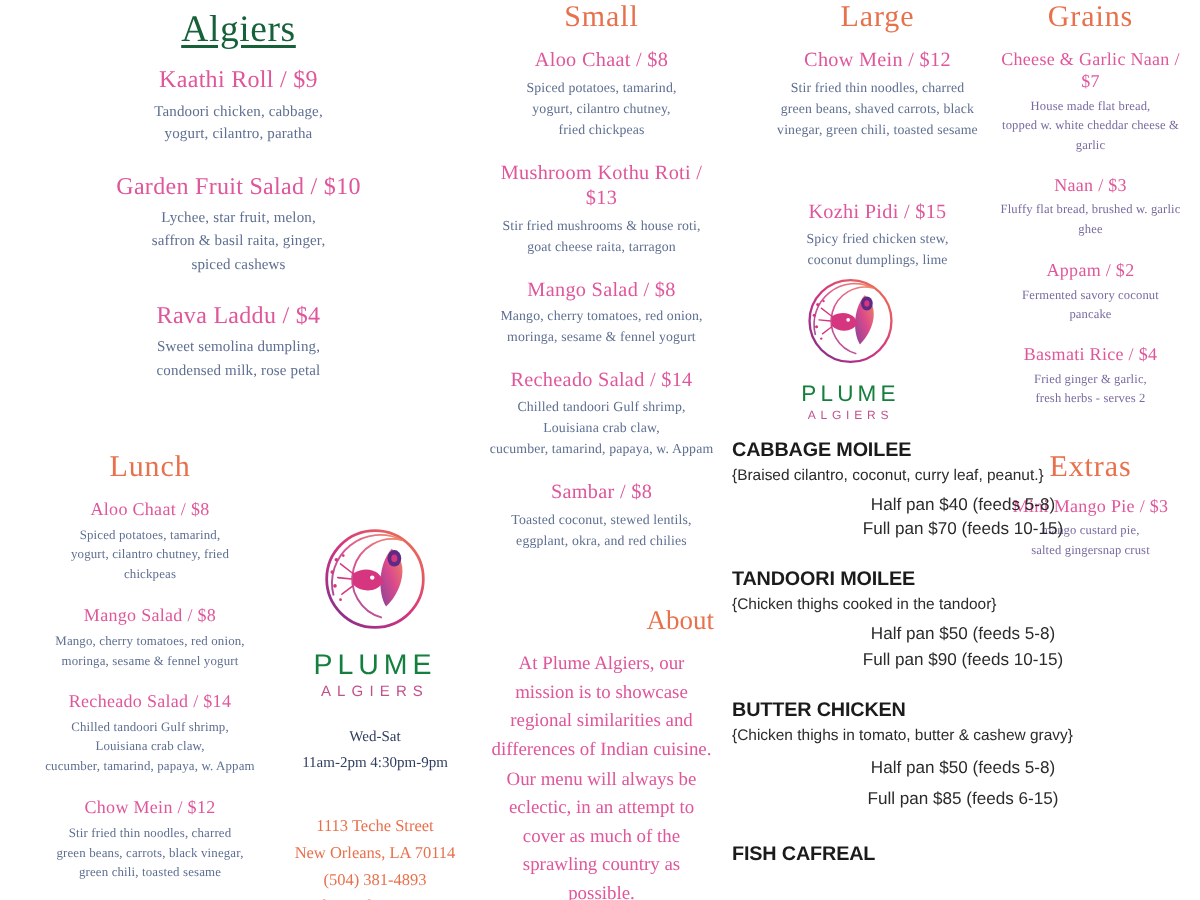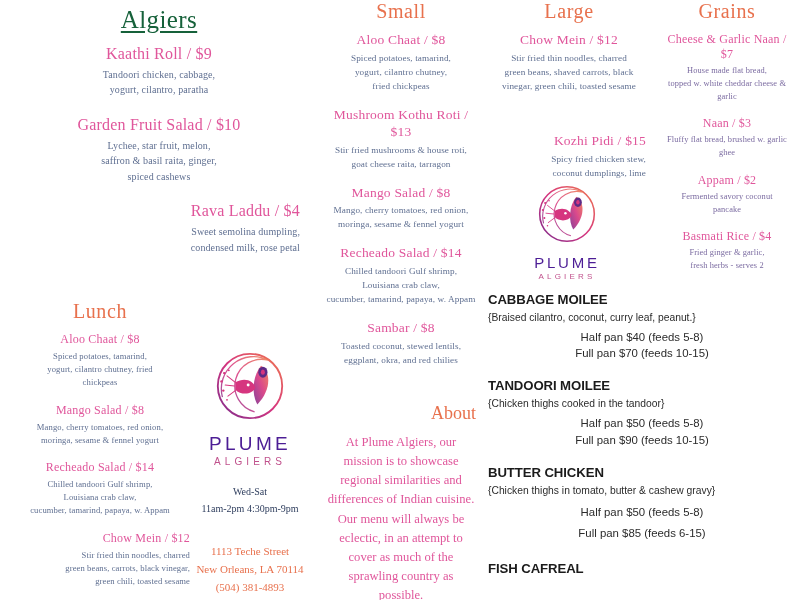--- a/index.html
+++ b/index.html
@@ -25,21 +25,21 @@
   .col {
     position: absolute;
     box-sizing: border-box;
     text-align: center;
   }
 
   
   #col-specials   { left: 0px;   top: 6px;   width: 318px; padding: 0 18px; }
   #col-lunch      { left: 0px;   top: 300px; width: 200px; padding: 0 10px; }
   #col-smallabout { left: 318px; top: 0px;   width: 166px; padding: 0 8px; }
-  #col-large      { left: 484px; top: 0px;   width: 170px; padding: 0 8px; }
+  #col-large      { left: 500px; top: 0px;   width: 170px; padding: 0 8px; }
   #col-grains     { left: 654px; top: 0px;   width: 146px; padding: 0 6px; }
   #col-catering   { left: 484px; top: 292px; width: 316px; padding: 0 4px; text-align: left; }
   #logo-center    { left: 185px; top: 340px; width: 130px; text-align: center; }
   #logo-right     { left: 502px; top: 175px; width: 130px; text-align: center; }
 
   
   .section-head {
     color: #e8714d;
     font-size: 20px;
     font-weight: 400;
@@ -51,21 +51,21 @@
     color: #16613a;
     font-size: 25px;
     text-decoration: underline;
     text-underline-offset: 3px;
     letter-spacing: .4px;
   }
   .section-head.tight { margin-bottom: 8px; }
 
   
   .item { margin: 0 0 13px 0; }
-  .item:last-child { margin-bottom: 0; text-align: right; }
+  .item:last-child { margin-bottom: 0; }
 
   .item-name {
     color: #e0569b;
     font-size: 13.5px;
     line-height: 1.25;
     margin: 0 0 3px 0;
     letter-spacing: .2px;
   }
   .item-desc {
     color: #5f6f91;
@@ -98,21 +98,21 @@
   }
   .about-body {
     color: #e0569b;
     font-size: 12.6px;
     line-height: 1.52;
     margin: 0;
   }
   .about-body p { margin: 0; }
   .logo-mark { display: block; margin: 0 auto; }
   .logo-word {
-    color: #4c1d95;
+    color: #15803d;
     font-size: 19px;
     letter-spacing: 3.3px;
     margin-top: 1px;
     font-family: "Liberation Sans", sans-serif;
     font-weight: 300;
   }
   .logo-word.small {
     font-size: 15px;
     letter-spacing: 2.8px;
   }
@@ -268,20 +268,27 @@
       <div class="item-name">Appam / $2</div>
       <div class="item-desc violet">Fermented savory coconut<br>pancake</div>
     </div>
     <div class="item">
       <div class="item-name">Basmati Rice / $4</div>
       <div class="item-desc violet">Fried ginger &amp; garlic,<br>fresh herbs  -  serves 2</div>
     </div>
 
     <div style="height:14px"></div>
 
+    <div>
+      <div class="section-head tight">Extras</div>
+      <div class="item">
+        <div class="item-name">Mini Mango Pie / $3</div>
+        <div class="item-desc violet">mango custard pie,<br>salted gingersnap crust</div>
+      </div>
+    </div>
   </div>
 
   <div class="col" id="logo-right">
     <svg class="logo-mark" width="78" height="78" viewBox="0 0 100 100">
       <defs>
         <linearGradient id="gR1" x1="0" y1="1" x2="1" y2="0">
           <stop offset="0" stop-color="#7b2d8e"></stop>
           <stop offset="0.5" stop-color="#d6357f"></stop>
           <stop offset="1" stop-color="#ef7a4e"></stop>
         </linearGradient>

